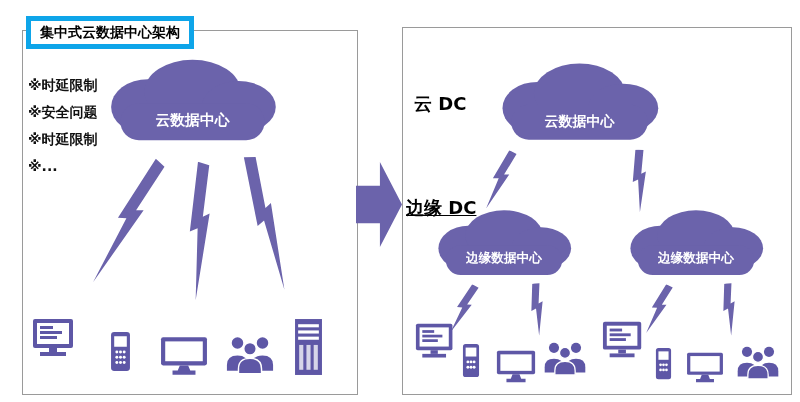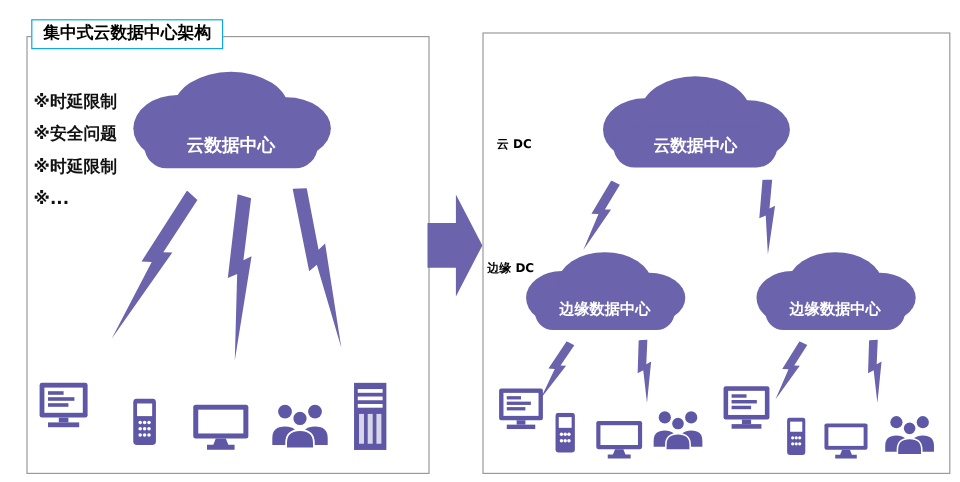--- a/index.html
+++ b/index.html
@@ -1,22 +1,22 @@
 <!DOCTYPE html>
 <html><head>
 <meta charset="utf-8">
 <style>
   html,body{margin:0;padding:0;background:#fff;font-family:"DejaVu Sans","Liberation Sans",sans-serif;}
   .canvas{position:relative;width:800px;height:402px;background:#ffffff;overflow:hidden;}
   .panel{position:absolute;border:1px solid #9a9a9a;background:#fff;}
-  .title-box{position:absolute;border:1px solid #0ea5e9;background:#fff;padding:3px 9px;
+  .title-box{position:absolute;border:5px solid #0ea5e9;background:#fff;padding:3px 9px;
              font-size:14px;font-weight:bold;color:#000;z-index:5;white-space:nowrap;line-height:17px;}
   .bullets{position:absolute;z-index:4;}
   .bullet{font-size:14px;font-weight:bold;color:#111;line-height:27px;white-space:nowrap;}
-  .flabel{position:absolute;font-size:10px;font-weight:bold;color:#000;z-index:4;white-space:nowrap;margin-top:21px;}
+  .flabel{position:absolute;font-size:18px;font-weight:bold;color:#000;z-index:4;white-space:nowrap;}
   .cloud{position:absolute;z-index:2;}
   .cloud .blob{fill:#6b63ab;}
   .cloud text{fill:#ffffff;font-weight:bold;font-family:"DejaVu Sans","Liberation Sans",sans-serif;}
   .bolt{position:absolute;z-index:1;}
   .bolt path{fill:#6b63ab;}
   .icon{position:absolute;z-index:2;}
   .fillp{fill:#5e57a6;}
   .arrow{position:absolute;background:#6b63ab;z-index:3;
          clip-path:polygon(0 28%,52% 28%,52% 0,100% 50%,52% 100%,52% 72%,0 72%);}
 </style>
@@ -104,21 +104,21 @@
     <rect x="12" y="26" width="4" height="24" fill="#fff" opacity="0.75"></rect>
     <rect x="19" y="26" width="4" height="24" fill="#fff" opacity="0.75"></rect>
   </svg>
 
   <div class="arrow" style="left:356px;top:162px;width:46px;height:85px;"></div>
 
   <div class="panel" style="left:402px;top:27px;width:388px;height:366px;"></div>
 
 
   <div class="flabel" style="left:414px;top:92px;">云 DC</div>
-  <div class="flabel" style="left:406px;top:196px;">边缘 DC</div>
+  <div class="flabel" style="left:406px;top:196px;text-decoration:underline;">边缘 DC</div>
 
   <svg class="cloud" style="left:492px;top:52px;" width="175" height="100" viewBox="0 0 200 110">
     <ellipse class="blob" cx="52" cy="62" rx="40" ry="30"></ellipse>
     <ellipse class="blob" cx="100" cy="45" rx="52" ry="34"></ellipse>
     <ellipse class="blob" cx="150" cy="62" rx="40" ry="28"></ellipse>
     <rect class="blob" x="22" y="58" width="156" height="40" rx="20"></rect>
     <text x="100" y="82" text-anchor="middle" font-size="16">云数据中心</text>
   </svg>
 
   <svg class="bolt" style="left:498px;top:150px;transform:rotate(14deg);transform-origin:top center;" width="20" height="62" viewBox="0 0 28 100" preserveAspectRatio="none">

